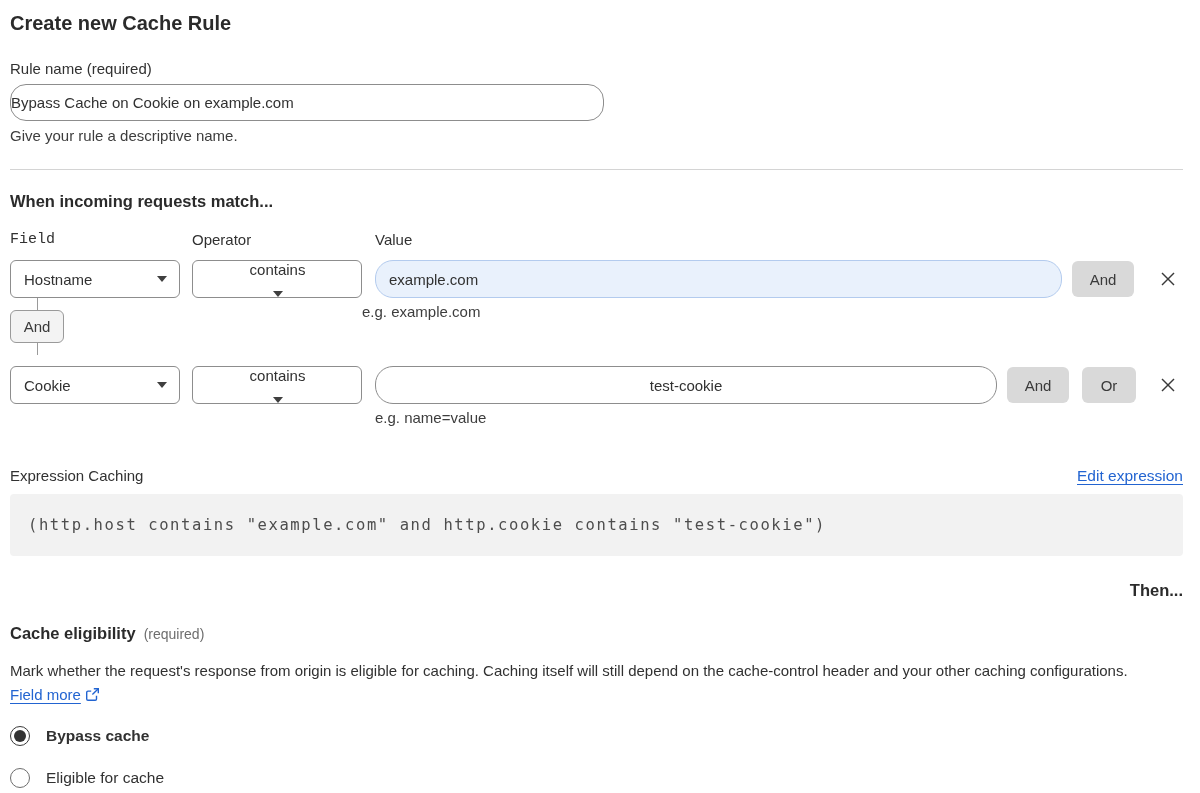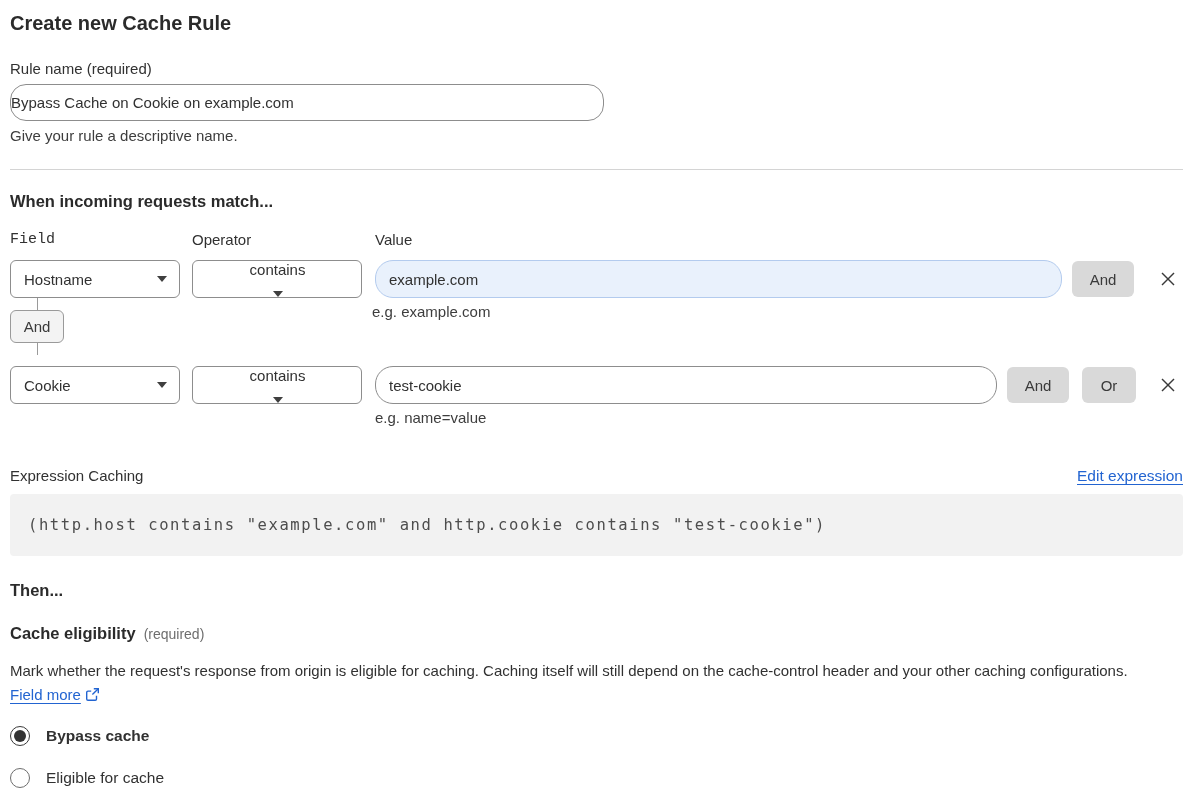--- a/index.html
+++ b/index.html
@@ -37,52 +37,52 @@
     padding: 0 12px 0 13px; font-size: 15px; cursor: pointer;
   }
   .select-control + .select-control { margin-left: 12px; flex-direction: column; }
   .chevron { width: 0; height: 0; border-left: 5px solid transparent; border-right: 5px solid transparent; border-top: 6px solid #3f3f3f; }
   .value-input {
     margin-left: 13px; height: 38px; border: 1px solid #8d8d8d; border-radius: 18px;
     padding: 0 13px; font-size: 15px; color: #313131; font-family: inherit; outline: none; background: #fff;
   }
   .value-input.highlighted { background: #e9f1fc; border-color: #b3cbee; }
   .value-w-1 { width: 687px; }
-  .value-w-2 { width: 622px; }
+  .value-w-2 { width: 622px; text-align: center; }
   .conj-btn {
     margin-left: 10px; width: 62px; height: 36px; align-self: center;
     background: #d9d9d9; border: none; border-radius: 6px;
     font-size: 15px; color: #3a3a3a; font-family: inherit; cursor: pointer; padding: 0;
   }
   .conj-btn.or { width: 54px; margin-left: 13px; }
   .remove-btn { margin-left: auto; margin-right: 2px; align-self: center; background: none; border: none; padding: 4px; cursor: pointer; line-height: 0; }
 
   .between-band { position: relative; height: 57px; }
-  .between-band .row-helper { position: absolute; left: 362px; top: 5px; margin: 0; }
+  .between-band .row-helper { position: absolute; left: 352px; top: 5px; margin: 0; }
   .conn-line { position: absolute; left: 27px; width: 1px; background: #9a9a9a; }
   .conn-line.top { top: 0; height: 12px; }
   .conn-line.bottom { top: 45px; height: 12px; }
   .conn-box {
     position: absolute; top: 12px; left: 0; width: 54px; height: 33px;
     border: 1px solid #9a9a9a; border-radius: 6px; background: #f3f3f3;
     display: flex; align-items: center; justify-content: center; font-size: 15px; color: #3a3a3a; cursor: pointer;
   }
   .row-helper { margin: 5px 0 0 365px; font-size: 15px; line-height: 18px; color: #3d3d3d; }
 
   .expr-header { display: flex; justify-content: space-between; align-items: baseline; margin-top: 39px; font-size: 15px; line-height: 19px; }
   .link { color: #2264d1; text-decoration: underline; text-underline-offset: 3px; cursor: pointer; }
   .edit-link { font-size: 15.5px; }
   .code-block {
     margin-top: 9px; height: 62px; background: #f2f2f2; border-radius: 4px;
     display: flex; align-items: center; padding: 0 18px;
     font-family: "DejaVu Sans Mono", monospace; font-size: 15.5px; letter-spacing: 1.6px; color: #4d4d4d;
     white-space: nowrap; overflow: hidden;
   }
 
-  .then-heading { margin-top: 25px; }
+  .then-heading { margin-top: 25px; text-align: right; }
   .eligibility-row { margin-top: 24px; display: flex; align-items: baseline; }
   .eligibility-title { font-size: 16.5px; line-height: 19px; font-weight: 700; color: #2b2b2b; }
   .required-note { margin-left: 8px; font-size: 14px; color: #6e6e6e; }
   .description { margin-top: 16px; max-width: 1150px; font-size: 15px; line-height: 24px; color: #313131; }
   .ext-icon { display: inline-block; vertical-align: -2px; margin-left: 4px; }
 
   .radio-option { display: flex; align-items: center; margin-top: 16px; height: 22px; cursor: pointer; }
   .radio-option + .radio-option { margin-top: 20px; }
   .radio {
     width: 20px; height: 20px; border-radius: 50%;

